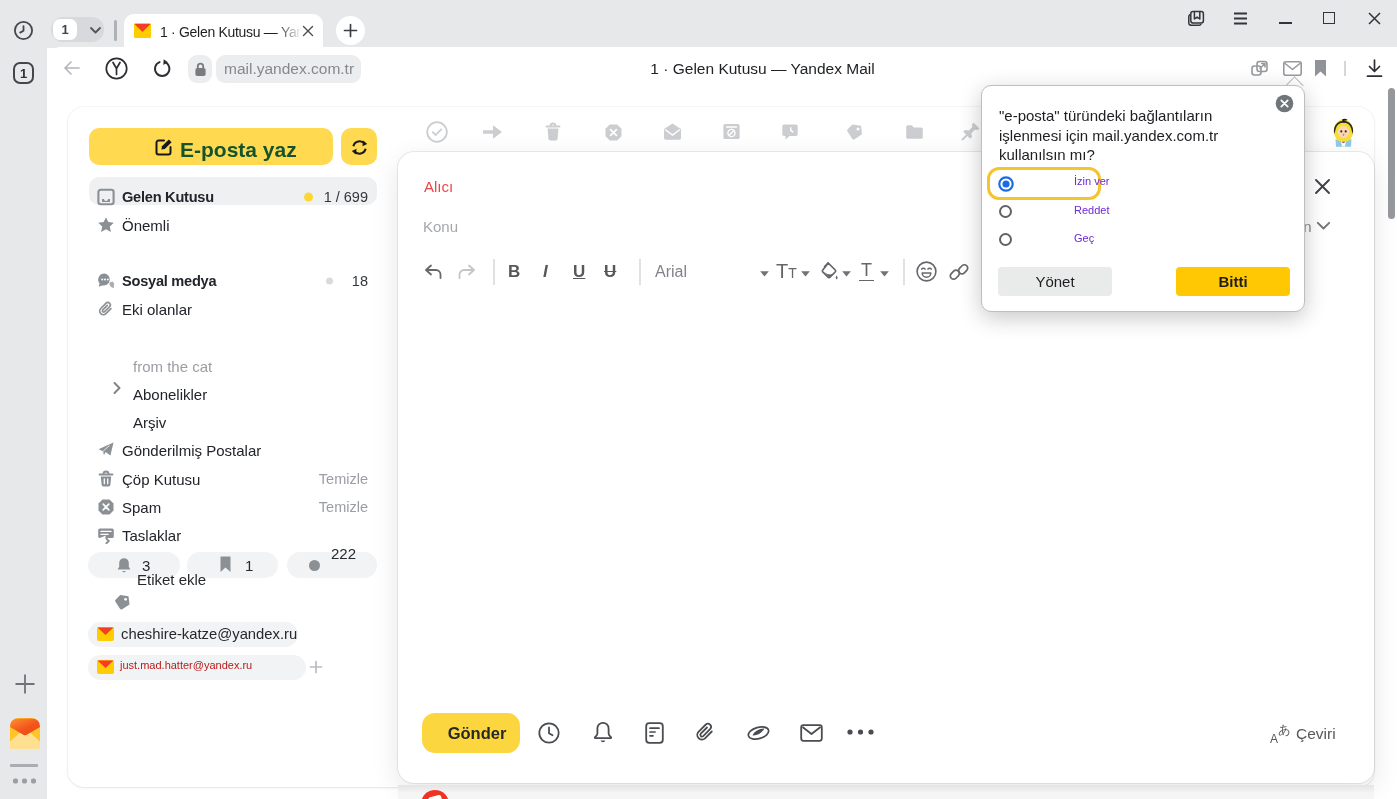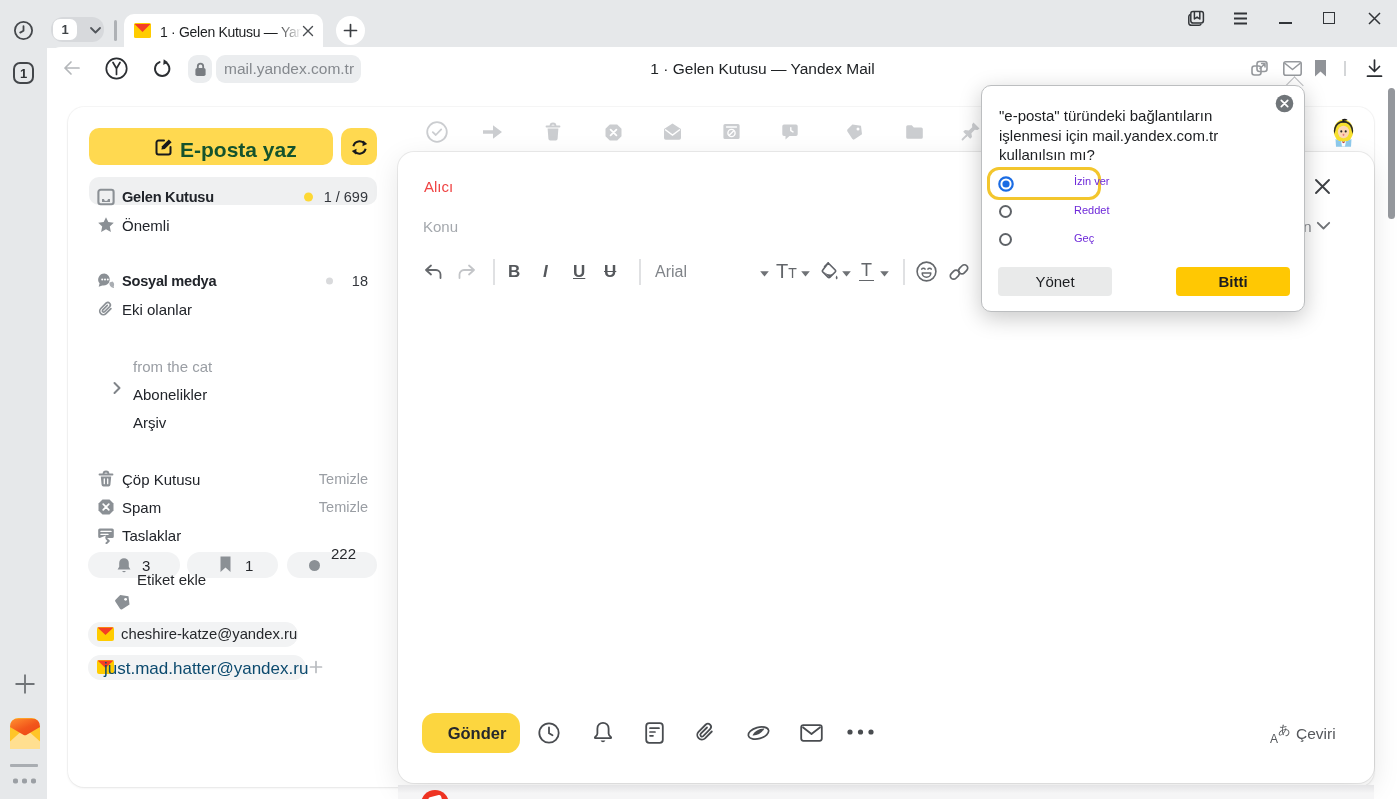--- a/index.html
+++ b/index.html
@@ -220,20 +220,27 @@
   </div>
   <div class="srow" style="top:374px">
     <svg class="abs" style="left:22px;top:7px" width="12" height="14" viewBox="0 0 12 14">
         <path d="M3.5 2 L8.5 7 L3.5 12" fill="none" stroke="#808489" stroke-width="2" stroke-linecap="round" stroke-linejoin="round"></path>
       </svg>
     <div class="stxt" style="left:44px">Abonelikler</div>
   </div>
   <div class="srow" style="top:402px">
     <div class="stxt" style="left:44px">Arşiv</div>
   </div>
+  <div class="srow" style="top:430px">
+    <svg class="sic" viewBox="0 0 18 18">
+        <path d="M1.5 8.2 L16.5 1.5 L13.4 14.6 L8.6 11.1 L6.9 14.2 L6.1 10.2 Z" fill="#8b9095"></path>
+        <path d="M6.1 10.2 L12.5 4.5" stroke="#fff" stroke-width="0.8" fill="none"></path>
+      </svg>
+    <div class="stxt">Gönderilmiş Postalar</div>
+  </div>
   <div class="srow" style="top:459px">
     <svg class="sic" viewBox="0 0 18 18">
         <path d="M2.5 4.5 H15.5" stroke="#8b9095" stroke-width="1.8" stroke-linecap="round"></path>
         <path d="M6.5 4 A2.5 2.5 0 0 1 11.5 4" stroke="#8b9095" stroke-width="1.8" fill="none"></path>
         <path d="M3.8 6.5 H14.2 L13.4 14.8 A1.8 1.8 0 0 1 11.6 16.4 H6.4 A1.8 1.8 0 0 1 4.6 14.8 Z" fill="#8b9095"></path>
         <path d="M7.3 9 V13.7 M10.7 9 V13.7" stroke="#fff" stroke-width="1.3" stroke-linecap="round"></path>
       </svg>
     <div class="stxt">Çöp Kutusu</div>
     <div class="rtxt gray">Temizle</div>
   </div>
@@ -279,21 +286,21 @@
   <svg class="abs" style="left:97px;top:627px" width="17" height="14" viewBox="0 0 17 14">
       <rect width="17" height="14" rx="2" fill="#ffcc00"></rect>
       <path d="M0.5 0.5 L8.5 8 L16.5 0.5 Z" fill="#f43d25"></path>
     </svg>
   <div class="abs" style="left:121px;top:626px;font-size:14.8px;color:#26282c">cheshire-katze@yandex.ru</div>
   <div class="contact" style="left:88px;top:655px;width:218px"></div>
   <svg class="abs" style="left:97px;top:660px" width="17" height="14" viewBox="0 0 17 14">
       <rect width="17" height="14" rx="2" fill="#ffcc00"></rect>
       <path d="M0.5 0.5 L8.5 8 L16.5 0.5 Z" fill="#f43d25"></path>
     </svg>
-  <div class="abs" style="left:104px;top:659px;font-size:17px;color:#0c4a6e">just.mad.hatter@yandex.ru</div>
+  <div class="abs" style="left:120px;top:659px;font-size:11px;color:#b91c1c">just.mad.hatter@yandex.ru</div>
   <svg class="abs" style="left:309px;top:660px" width="14" height="14" viewBox="0 0 14 14">
       <path d="M7 1.5 V12.5 M1.5 7 H12.5" stroke="#b9bcc0" stroke-width="1.7" stroke-linecap="round"></path>
     </svg>
 
   <svg class="abs" style="left:426px;top:121px" width="22" height="22" viewBox="0 0 22 22">
     <circle cx="11" cy="11" r="9.8" fill="none" stroke="#cbcdd0" stroke-width="1.8"></circle>
     <path d="M6.8 11.2 L9.8 14 L15.2 8.4" fill="none" stroke="#cbcdd0" stroke-width="1.8" stroke-linecap="round" stroke-linejoin="round"></path>
   </svg>
   <svg class="abs" style="left:482px;top:124px" width="21" height="16" viewBox="0 0 21 16">
     <path d="M1 6.2 H11 V1.2 L20 8 L11 14.8 V9.8 H1 Z" fill="#cbcdd0"></path>

